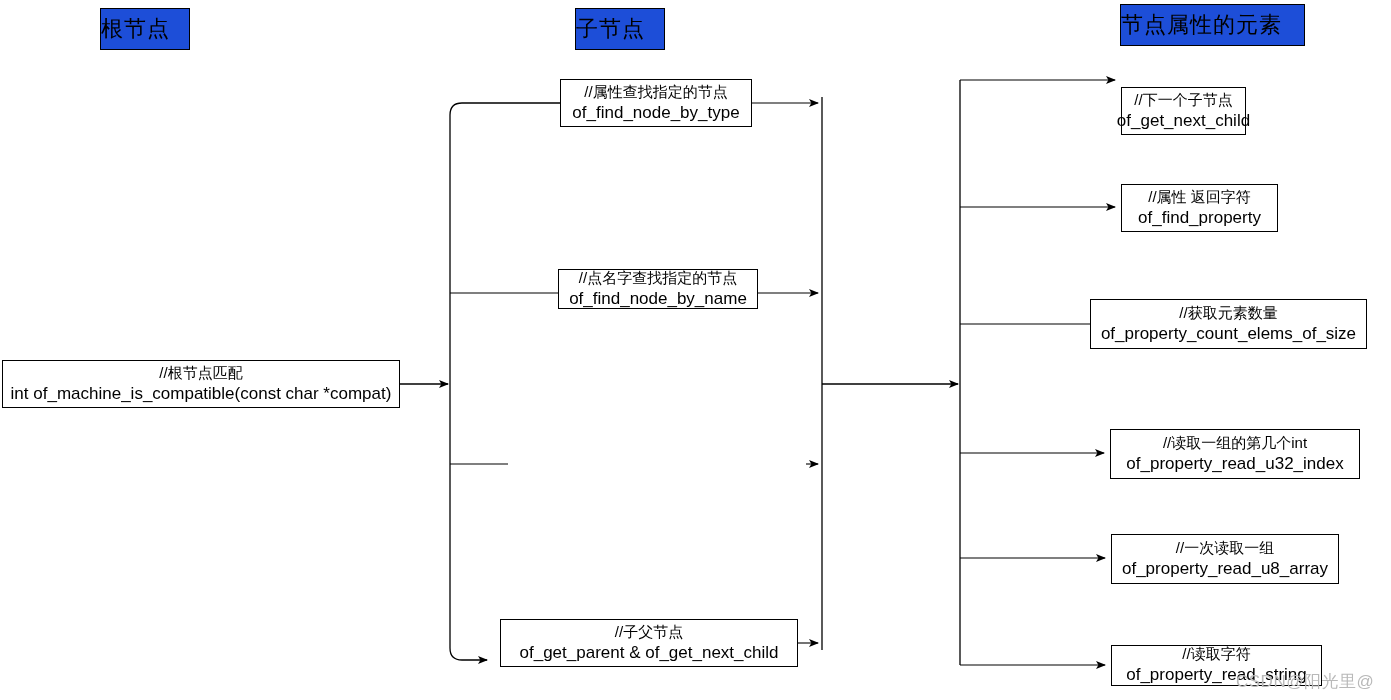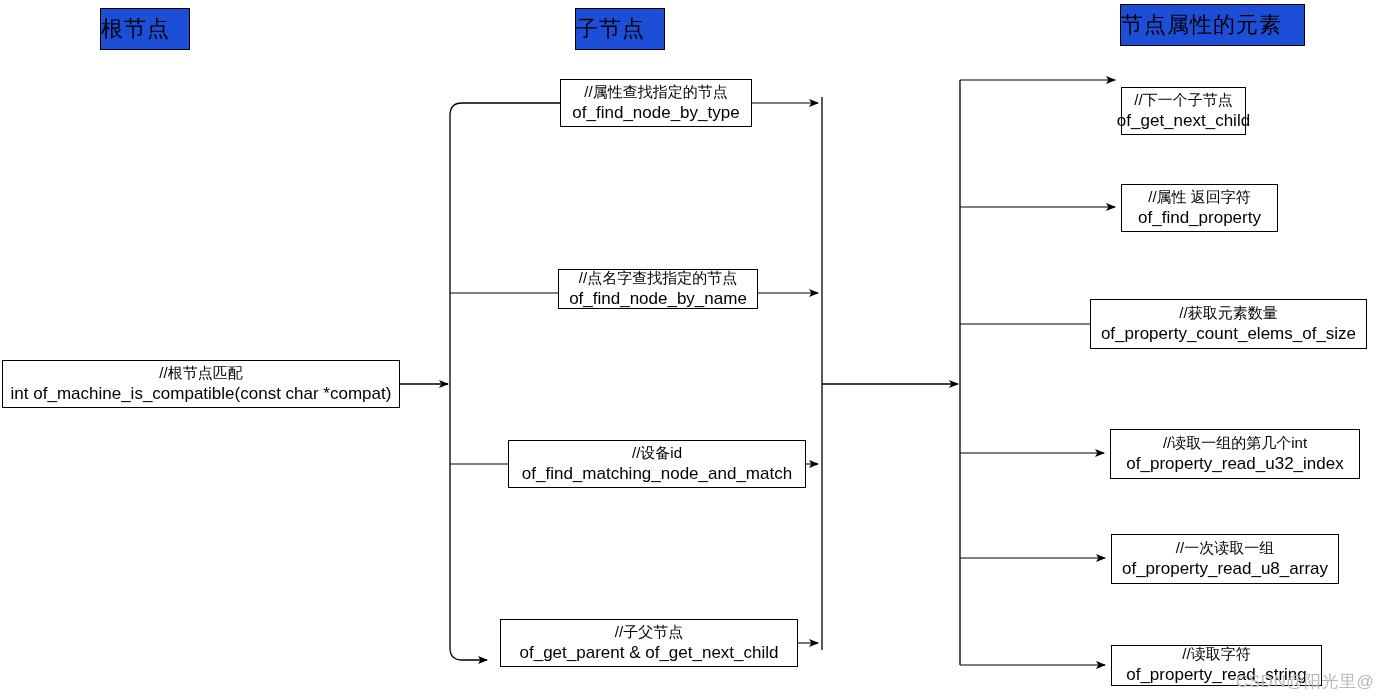--- a/index.html
+++ b/index.html
@@ -122,24 +122,20 @@
   </div>
 
   <div class="node" id="child-0" style="left: 560px; top: 79px; width: 192px; height: 48px;">
     <span class="line-cn">//属性查找指定的节点</span>
     <span class="line-code">of_find_node_by_type</span>
   </div>
   <div class="node" id="child-1" style="left: 558px; top: 269px; width: 200px; height: 40px; justify-content: center;">
     <span class="line-cn">//点名字查找指定的节点</span>
     <span class="line-code">of_find_node_by_name</span>
   </div>
-  <div class="node" id="child-2" style="left: 508px; top: 440px; width: 298px; height: 48px;">
-    <span class="line-cn">//设备id</span>
-    <span class="line-code">of_find_matching_node_and_match</span>
-  </div>
   <div class="node" id="child-3" style="left: 500px; top: 619px; width: 298px; height: 48px;">
     <span class="line-cn">//子父节点</span>
     <span class="line-code">of_get_parent  &amp;  of_get_next_child</span>
   </div>
 
   <div class="node" id="prop-0" style="left: 1121px; top: 87px; width: 125px; height: 48px;">
     <span class="line-cn">//下一个子节点</span>
     <span class="line-code">of_get_next_child</span>
   </div>
   <div class="node" id="prop-1" style="left: 1121px; top: 184px; width: 157px; height: 48px;">

